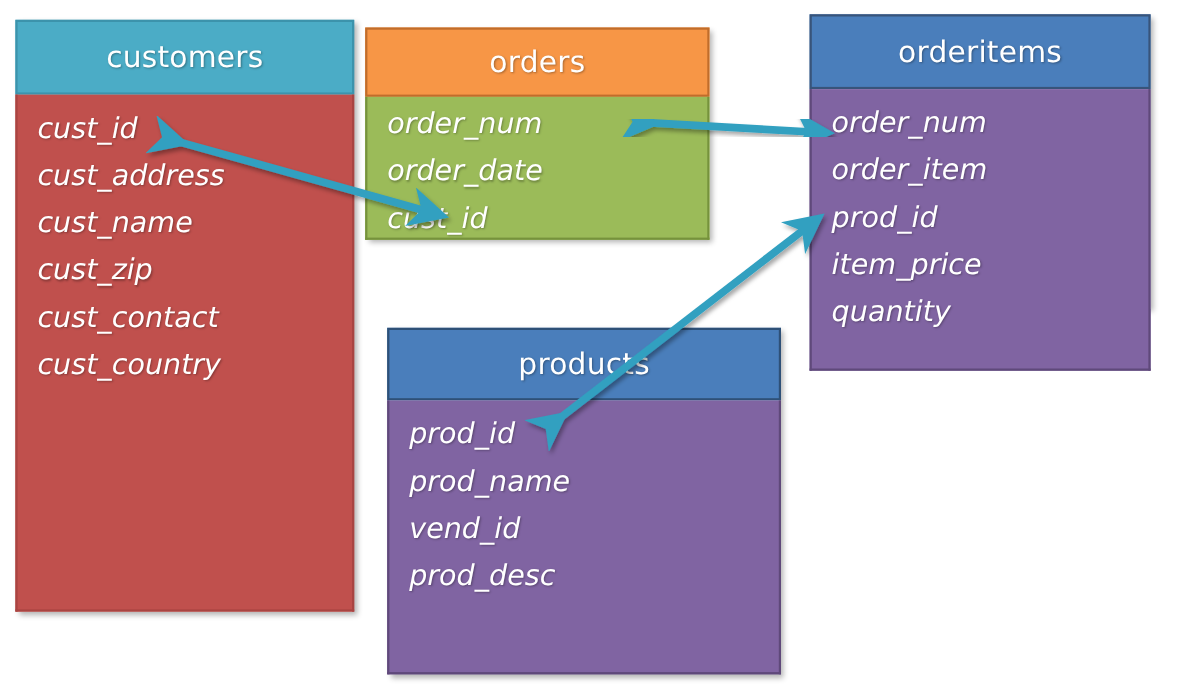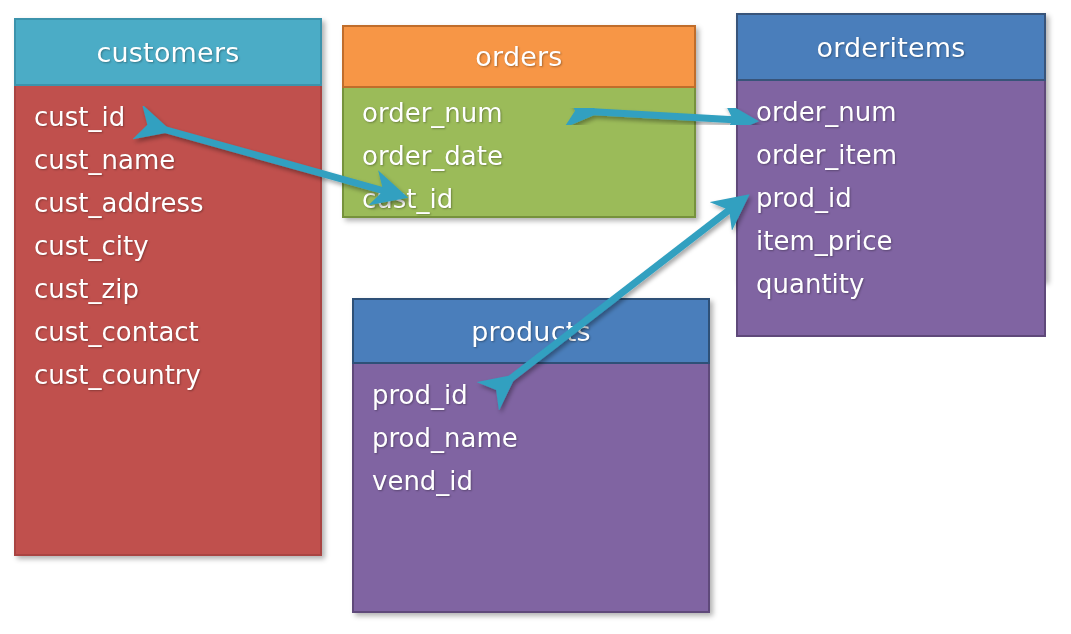--- a/index.html
+++ b/index.html
@@ -40,37 +40,38 @@
     border-style: solid;
     border-width: 2px;
   }
   .tbl-body {
     box-sizing: border-box;
     width: 100%;
     border-style: solid;
     border-width: 2px;
     border-top-width: 0;
     padding: 10px 0 10px 18px;
+    font-style: italic;
   }
   .field-row {
     color: #ffffff;
     font-size: 26px;
     line-height: 43px;
     height: 43px;
     white-space: nowrap;
     text-shadow: 1px 1px 2px rgba(0,0,0,0.30);
   }
 
   
   #tbl-customers { left: 14px; top: 18px; width: 308px; height: 538px; }
   #tbl-customers .tbl-header { height: 68px; background: #4BACC6; border-color: #3C93AC; }
   #tbl-customers .tbl-body  { height: 470px; background: #C0504D; border-color: #A94442; }
 
   
-  #tbl-orders { left: 342px; top: 25px; width: 354px; height: 193px; }
+  #tbl-orders { left: 332px; top: 25px; width: 313px; height: 193px; }
   #tbl-orders .tbl-header { height: 63px; background: #F79646; border-color: #C06D2B; }
   #tbl-orders .tbl-body  { height: 130px; background: #9BBB59; border-color: #76923C; padding-top: 4px; padding-bottom: 4px; }
 
   
   #tbl-orderitems { left: 736px; top: 13px; width: 310px; height: 268px; }
   #tbl-orderitems .tbl-header { height: 68px; background: #4A7EBB; border-color: #38547A; }
   #tbl-orderitems .tbl-body  { height: 256px; background: #8064A2; border-color: #5F497A; }
 
   
   #tbl-products { left: 352px; top: 298px; width: 358px; height: 315px; }
@@ -87,23 +88,22 @@
 </style>
 </head>
 <body>
 
 <div id="canvas">
 
   <div class="erd-table" id="tbl-customers">
     <div class="tbl-header">customers</div>
     <div class="tbl-body">
       <div class="field-row">cust_id</div>
+      <div class="field-row">cust_address</div>
       <div class="field-row">cust_name</div>
-      <div class="field-row">cust_address</div>
-      <div class="field-row">cust_city</div>
       <div class="field-row">cust_zip</div>
       <div class="field-row">cust_contact</div>
       <div class="field-row">cust_country</div>
     </div>
   </div>
 
   <div class="erd-table" id="tbl-orders">
     <div class="tbl-header">orders</div>
     <div class="tbl-body">
       <div class="field-row">order_num</div>
@@ -122,20 +122,21 @@
       <div class="field-row">quantity</div>
     </div>
   </div>
 
   <div class="erd-table" id="tbl-products">
     <div class="tbl-header">products</div>
     <div class="tbl-body">
       <div class="field-row">prod_id</div>
       <div class="field-row">prod_name</div>
       <div class="field-row">vend_id</div>
+      <div class="field-row">prod_desc</div>
     </div>
   </div>
 
   <svg id="arrow-layer" viewBox="0 0 1071 634">
     <defs>
       <filter id="arrShadow" x="-30%" y="-30%" width="180%" height="180%">
         <feDropShadow dx="2" dy="3" stdDeviation="2" flood-color="#000000" flood-opacity="0.35"></feDropShadow>
       </filter>
       <marker id="head" markerWidth="5.2" markerHeight="5.2" refX="2.2" refY="2.6" orient="auto" markerUnits="strokeWidth">
         <path d="M 0,0 L 5.2,2.6 L 0,5.2 L 1.5,2.6 Z" fill="#31A0C0"></path>

